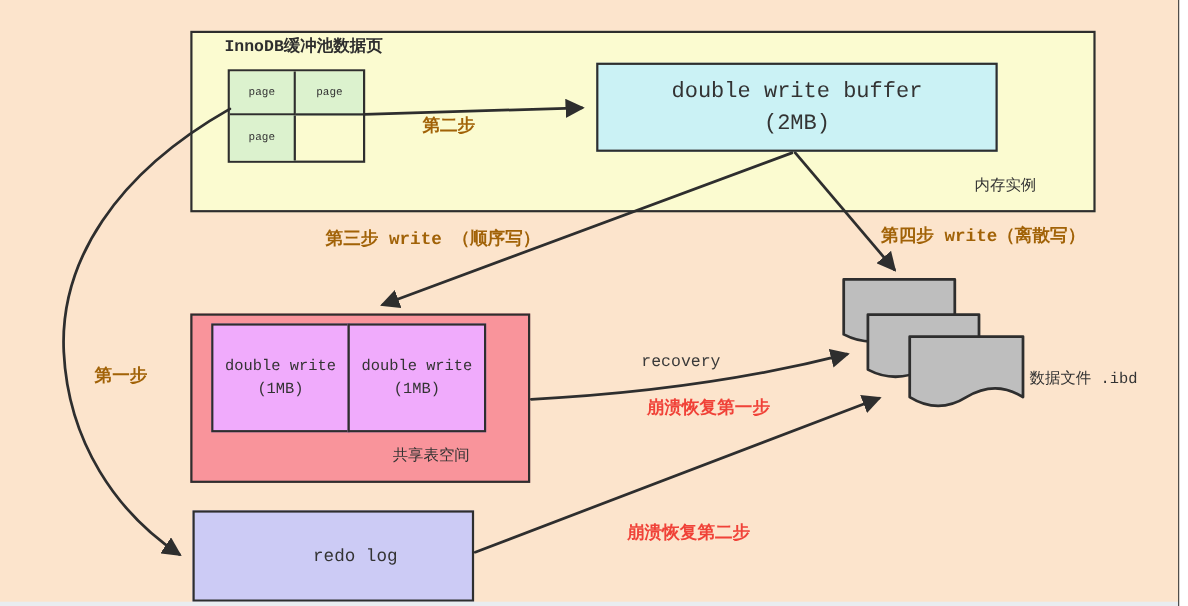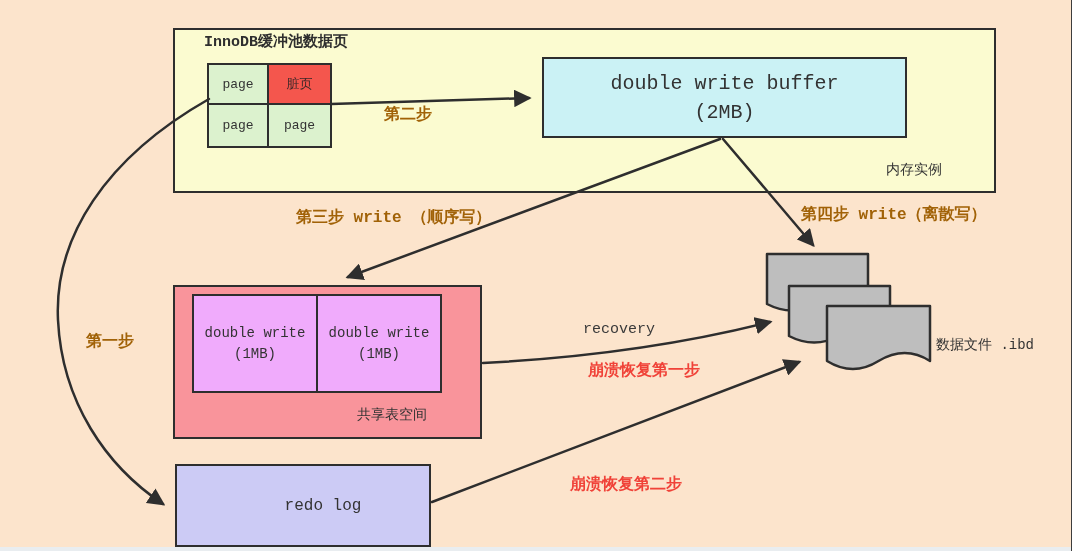--- a/index.html
+++ b/index.html
@@ -21,21 +21,21 @@
   .mem-label{left:886px;top:162px;}
 
   
   .page-grid{
     position:absolute;left:207px;top:63px;
     display:grid;grid-template-columns:60px 61px;grid-template-rows:40px 41px;
     border:2px solid #2e2e2e;box-sizing:content-box;
   }
   .page-cell{
     display:flex;align-items:center;justify-content:center;
-    font-size:13px;background:#DCF2CE;
+    font-size:10px;background:#DCF2CE;
     border-right:2px solid #2e2e2e;border-bottom:2px solid #2e2e2e;
   }
   .page-cell:nth-child(2n){border-right:none;}
   .page-cell:nth-child(n+3){border-bottom:none;}
   .page-cell.dirty{background:#F4564D;color:#3c2828;}
 
   
   .dwb-box{
     left:542px;top:57px;width:365px;height:81px;background:#CBF2F5;
     display:flex;flex-direction:column;align-items:center;justify-content:center;
@@ -81,21 +81,20 @@
 <body>
 
 <div id="stage">
 
   <div class="box mem-box"></div>
   <div class="lbl mem-title">InnoDB缓冲池数据页</div>
   <div class="lbl plain-lbl mem-label">内存实例</div>
 
   <div class="page-grid">
     <div class="page-cell">page</div>
-    <div class="page-cell dirty">脏页</div>
     <div class="page-cell">page</div>
     <div class="page-cell">page</div>
   </div>
 
   <div class="box dwb-box">
     <span>double write buffer</span>
     <span>(2MB)</span>
   </div>
 
   <div class="box sts-box"></div>

